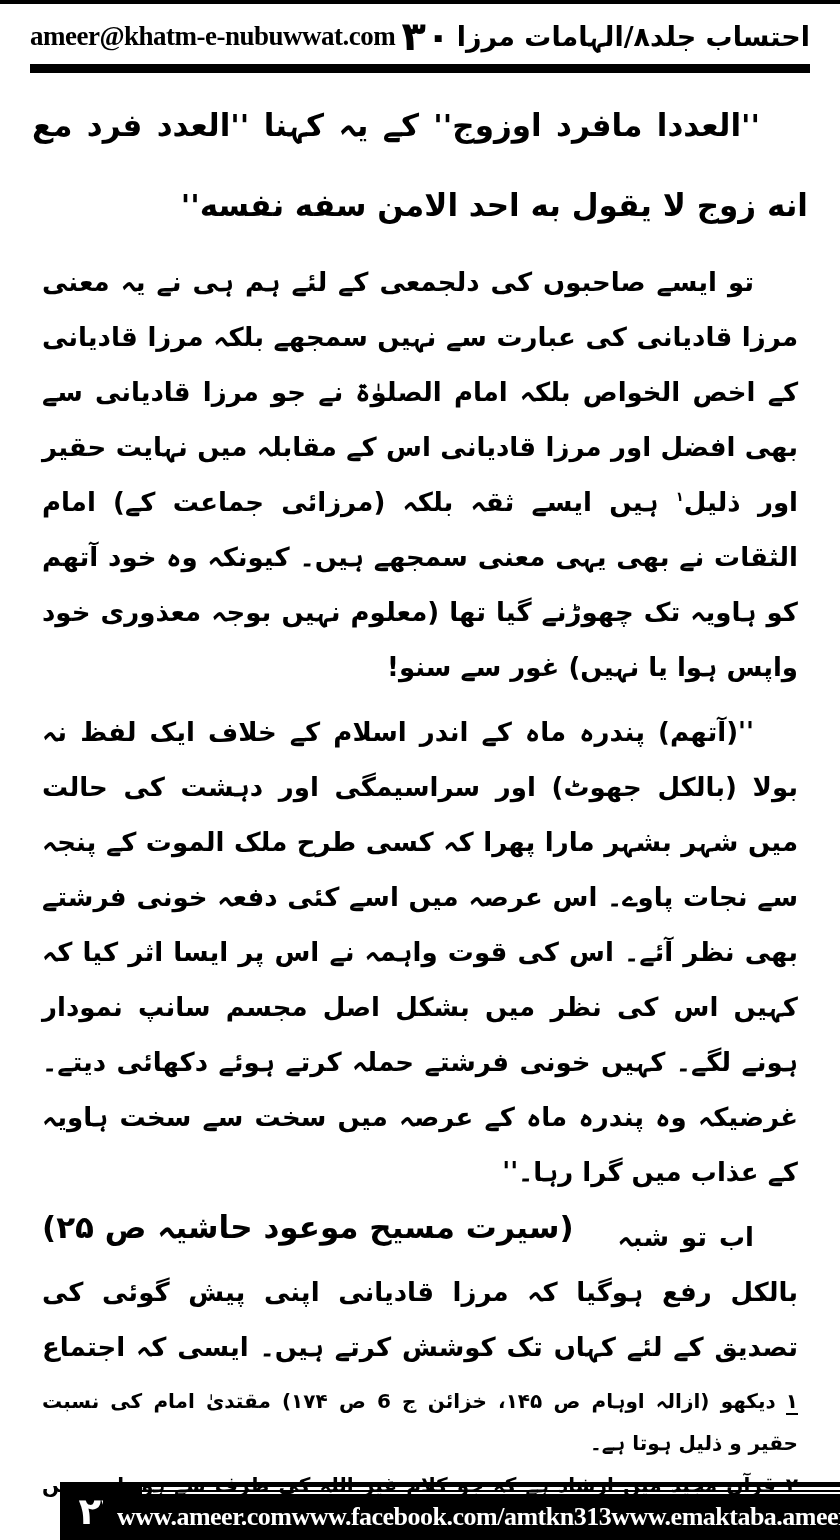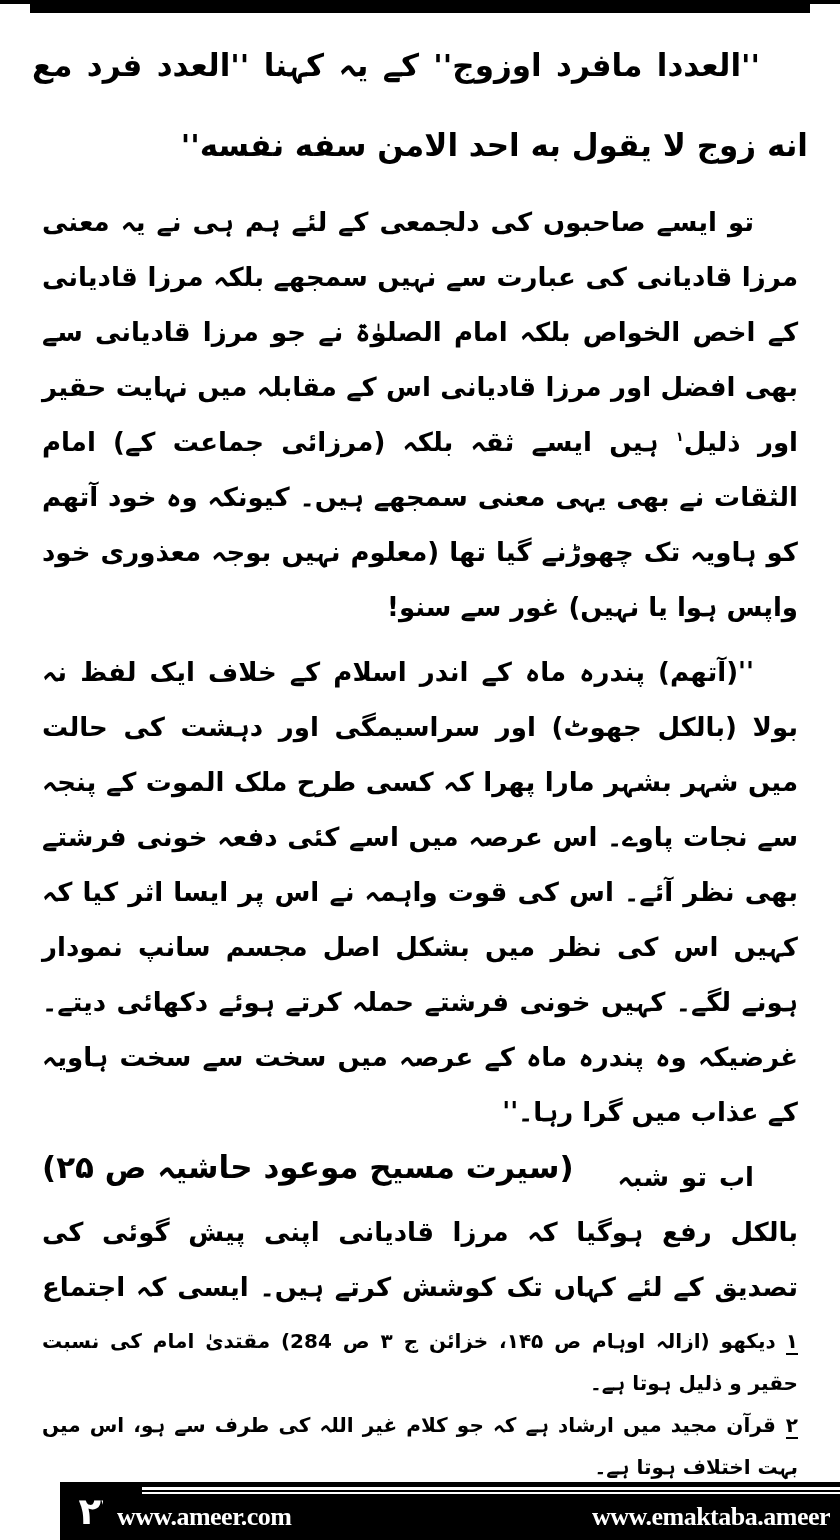--- a/index.html
+++ b/index.html
@@ -53,52 +53,58 @@
     font-family:"Liberation Serif",serif;font-weight:bold;font-size:26px;letter-spacing:-0.5px;
   }
 </style>
 </head>
 <body>
 
 <div class="page">
 
   <div class="topbar"></div>
 
+  <header class="pagehead">
+    <span class="email">ameer@khatm-e-nubuwwat.com</span>
+    <span class="pagenum-top">۳۰</span>
+    <span class="head-title">احتساب جلد۸/الہامات مرزا</span>
+  </header>
 
   <div class="rule"></div>
 
   <main class="content">
 
     <p class="quote-arabic">''العددا مافرد اوزوج'' کے یہ کہنا ''العدد فرد مع انه زوج لا یقول به احد الامن سفه نفسه''</p>
 
     <p class="para"><span>تو ایسے صاحبوں کی دلجمعی کے لئے ہم ہی نے یہ معنی مرزا قادیانی کی عبارت سے نہیں سمجھے بلکہ مرزا قادیانی کے اخص الخواص بلکہ امام الصلوٰۃ نے جو مرزا قادیانی سے بھی افضل اور مرزا قادیانی اس کے مقابلہ میں نہایت حقیر اور ذلیل</span><sup class="fnref">۱</sup><span> ہیں ایسے ثقہ بلکہ (مرزائی جماعت کے) امام الثقات نے بھی یہی معنی سمجھے ہیں۔ کیونکہ وہ خود آتھم کو ہاویہ تک چھوڑنے گیا تھا (معلوم نہیں بوجہ معذوری خود واپس ہوا یا نہیں) غور سے سنو!</span></p>
 
     <p class="para quote"><span>''(آتھم) پندرہ ماہ کے اندر اسلام کے خلاف ایک لفظ نہ بولا (بالکل جھوٹ) اور سراسیمگی اور دہشت کی حالت میں شہر بشہر مارا پھرا کہ کسی طرح ملک الموت کے پنجہ سے نجات پاوے۔ اس عرصہ میں اسے کئی دفعہ خونی فرشتے بھی نظر آئے۔ اس کی قوت واہمہ نے اس پر ایسا اثر کیا کہ کہیں اس کی نظر میں بشکل اصل مجسم سانپ نمودار ہونے لگے۔ کہیں خونی فرشتے حملہ کرتے ہوئے دکھائی دیتے۔ غرضیکہ وہ پندرہ ماہ کے عرصہ میں سخت سے سخت ہاویہ کے عذاب میں گرا رہا۔''</span><span class="citation">(سیرت مسیح موعود حاشیہ ص ۲۵)</span></p>
 
     <p class="para">اب تو شبہ بالکل رفع ہوگیا کہ مرزا قادیانی اپنی پیش گوئی کی تصدیق کے لئے کہاں تک کوشش کرتے ہیں۔ ایسی کہ اجتماع ضدین کی بھی انہیں پرواہ نہیں رہتی۔ طرفہ تریہ کہ اجتماع ضدین ہی پر قناعت نہیں بلکہ ایک ہی شئے کو دو متضاد چیزیں بتلایا جاتا ہے۔ وہی آتھم کا ایک فعل ہے۔ یعنی (بقول مرزا قادیانی) پیش گوئی کے خوف سے اضطراب کرنا اسی کو رجوع بحق کہا جاتا ہے اور اسی کا نام ہاویہ رکھا جاتا ہے۔ پھر اسی کمال علمی پر سلطان القلم کا لقب اور مہدی زمان اور مسیح دوران کا ادّعا؟</p>
 
   </main>
 
   <section class="footnotes">
     <div class="footnote">
-      <span class="fn-marker">۱</span><span>دیکھو (ازالہ اوہام ص ۱۴۵، خزائن ج ۳ ص 284) مقتدیٰ امام کی نسبت حقیر و ذلیل ہوتا ہے۔</span>
+      <span class="fn-marker">۱</span><span>دیکھو (ازالہ اوہام ص ۱۴۵، خزائن ج 6 ص ۱۷۴) مقتدیٰ امام کی نسبت حقیر و ذلیل ہوتا ہے۔</span>
     </div>
     <div class="footnote">
       <span class="fn-marker">۲</span><span>قرآن مجید میں ارشاد ہے کہ جو کلام غیر اللہ کی طرف سے ہو، اس میں بہت اختلاف ہوتا ہے۔</span>
     </div>
   </section>
 
   <footer class="pagefoot">
     <div class="pagenum-box">۲۲</div>
     <div class="footer-right">
       <div class="footer-lines">
           <i></i>
           <i></i>
           <i></i>
         </div>
       <div class="footer-bar">
         <span>www.ameer.com</span>
+        <span>www.facebook.com/amtkn313</span>
         <span>www.emaktaba.ameer</span>
       </div>
     </div>
   </footer>
 
 </div>
 
 </body></html>

